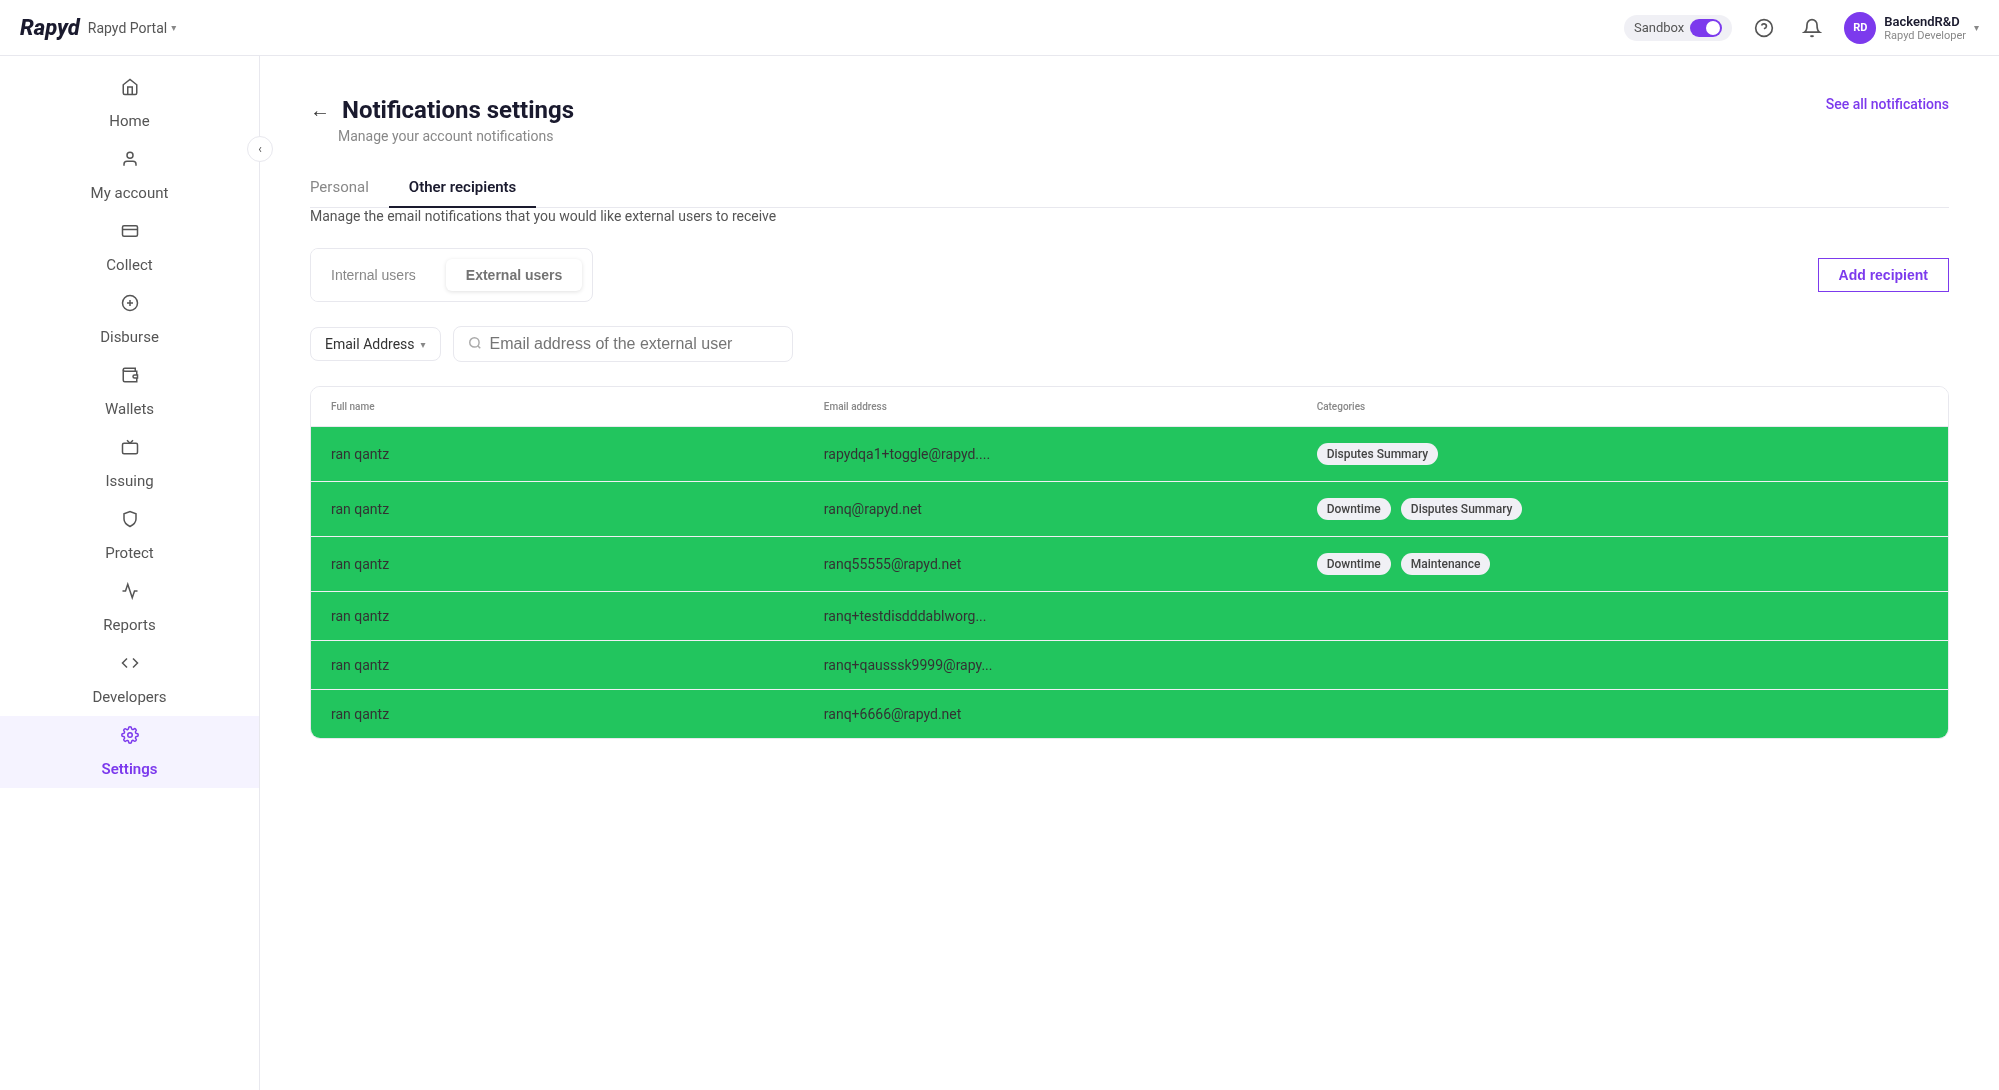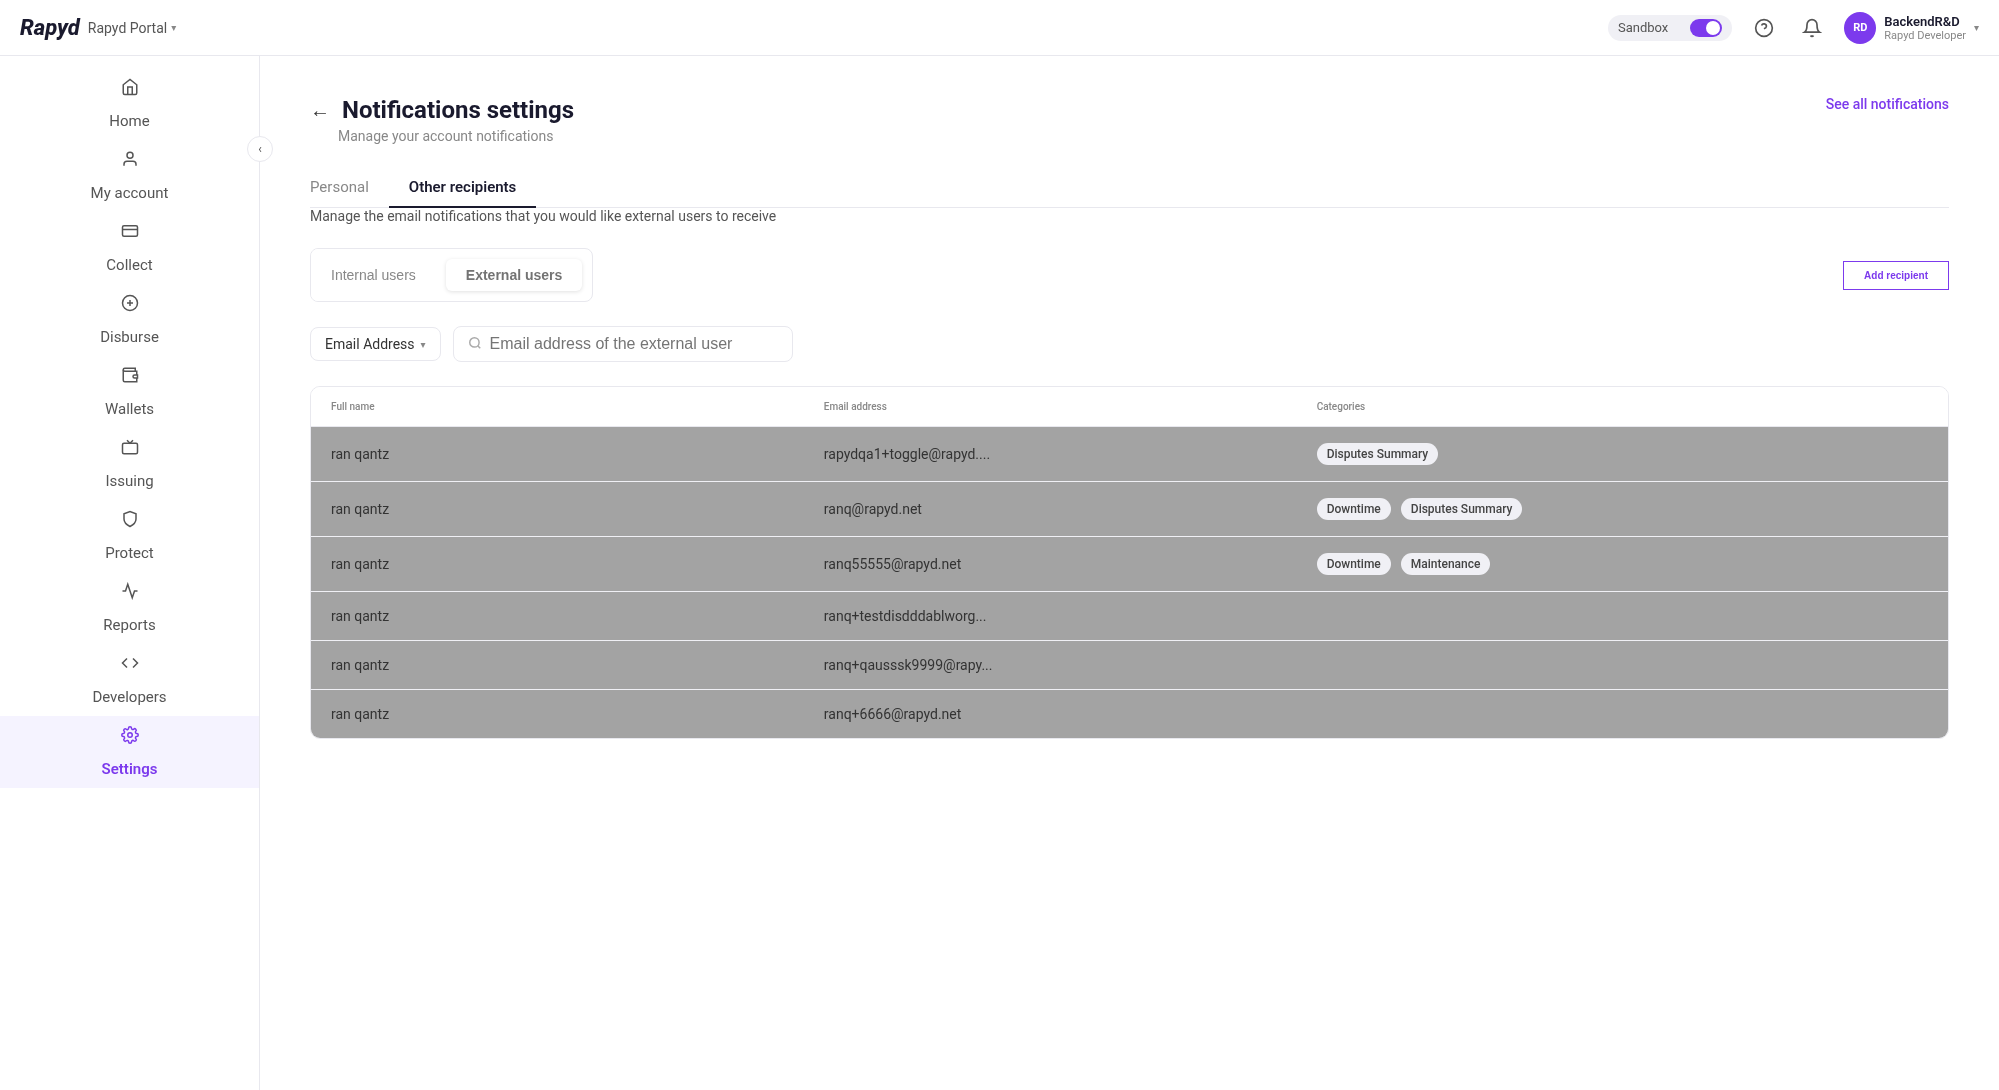--- a/index.html
+++ b/index.html
@@ -12,21 +12,21 @@
     .sidebar { width: 260px; background: #fff; border-right: 1px solid #e8e8ee; display: flex; flex-direction: column; padding: 12px 0; flex-shrink: 0; }
     .content-area { flex: 1; overflow-y: auto; background: #fff; padding: 40px 50px; }
 
     
     .topbar-left { display: flex; align-items: center; gap: 8px; }
     .logo { font-size: 22px; font-weight: 800; color: #1a1a2e; font-style: italic; }
     .portal-label { display: flex; align-items: center; gap: 4px; color: #555; font-size: 14px; cursor: pointer; }
     .portal-label .chevron { font-size: 10px; color: #888; }
 
     .topbar-right { display: flex; align-items: center; gap: 16px; }
-    .sandbox-toggle { display: flex; align-items: center; gap: 22px; background: #f0f0f5; border-radius: 20px; padding: 4px 10px; }
+    .sandbox-toggle { display: flex; align-items: center; gap: 6px; background: #f0f0f5; border-radius: 20px; padding: 4px 10px; }
     .sandbox-label { font-size: 13px; color: #555; }
     .toggle-track { width: 32px; height: 18px; background: #7c3aed; border-radius: 9px; position: relative; cursor: pointer; }
     .toggle-thumb { width: 14px; height: 14px; background: #fff; border-radius: 50%; position: absolute; top: 2px; right: 2px; }
     .topbar-icon { width: 32px; height: 32px; display: flex; align-items: center; justify-content: center; cursor: pointer; color: #555; font-size: 18px; }
     .user-area { display: flex; align-items: center; gap: 8px; cursor: pointer; }
     .avatar { width: 32px; height: 32px; background: #7c3aed; border-radius: 50%; display: flex; align-items: center; justify-content: center; color: #fff; font-size: 11px; font-weight: 700; }
     .user-info { display: flex; flex-direction: column; }
     .user-name { font-size: 13px; font-weight: 600; color: #1a1a2e; }
     .user-role { font-size: 11px; color: #888; }
     .user-chevron { font-size: 10px; color: #888; }
@@ -60,27 +60,27 @@
     .user-type-btn.active { background: #fff; color: #737373; font-weight: 700; box-shadow: 0 1px 4px rgba(0,0,0,0.12); border-radius: 6px; margin: 10px; }
 
     
     .filter-row { display: flex; align-items: center; gap: 12px; margin: 24px 0; }
     .filter-dropdown { display: flex; align-items: center; gap: 6px; border: 1px solid #e8e8ee; border-radius: 8px; padding: 8px 14px; font-size: 14px; cursor: pointer; background: #fff; color: #333; }
     .filter-dropdown .chevron { font-size: 10px; color: #888; }
     .search-input-wrap { display: flex; align-items: center; gap: 8px; border: 1px solid #e8e8ee; border-radius: 8px; padding: 8px 14px; font-size: 14px; background: #fff; min-width: 340px; }
     .search-input-wrap input { border: none; outline: none; font-size: 16px; color: #3b82f6; width: 100%; background: transparent; }
     .search-icon { color: #aaa; font-size: 14px; }
 
-    .add-btn { margin-left: auto; padding: 8px 20px; border: 1.5px solid #7c3aed; border-radius: 0; background: #fff; color: #7c3aed; font-size: 10px; font-weight: 600; cursor: pointer; }
+    .add-btn { margin-left: auto; padding: 8px 20px; border: 1.5px solid #7c3aed; border-radius: 0; background: #fff; color: #7c3aed; font-size: 14px; font-weight: 600; cursor: pointer; }
 
     
     .table-wrap { border: 1px solid #e8e8ee; border-radius: 10px; overflow: hidden; }
     .table-header { display: grid; grid-template-columns: 1fr 1fr 1.2fr 60px; background: #fff; border-bottom: 1px solid #e8e8ee; }
     .th { padding: 14px 20px; font-size: 10px; color: #888; font-weight: 500; }
-    .table-row { display: grid; grid-template-columns: 1fr 1fr 1.2fr 60px; border-bottom: 1px solid #f0f0f5; background: #a3a3a3; }
+    .table-row { display: grid; grid-template-columns: 1fr 1fr 1.2fr 60px; border-bottom: 1px solid #f0f0f5; background: #22c55e; }
     .table-row:last-child { border-bottom: none; }
     .td { padding: 16px 20px; font-size: 14px; color: #333; display: flex; align-items: center; }
 
     
     .badge { display: inline-flex; align-items: center; padding: 4px 10px; border-radius: 20px; font-size: 12px; background: #f0f0f5; color: #444; margin-right: 6px; font-weight: 500; }
     .badges-cell { display: flex; align-items: center; flex-wrap: wrap; gap: 4px; }
   </style>
 </head>
 <body>
 

